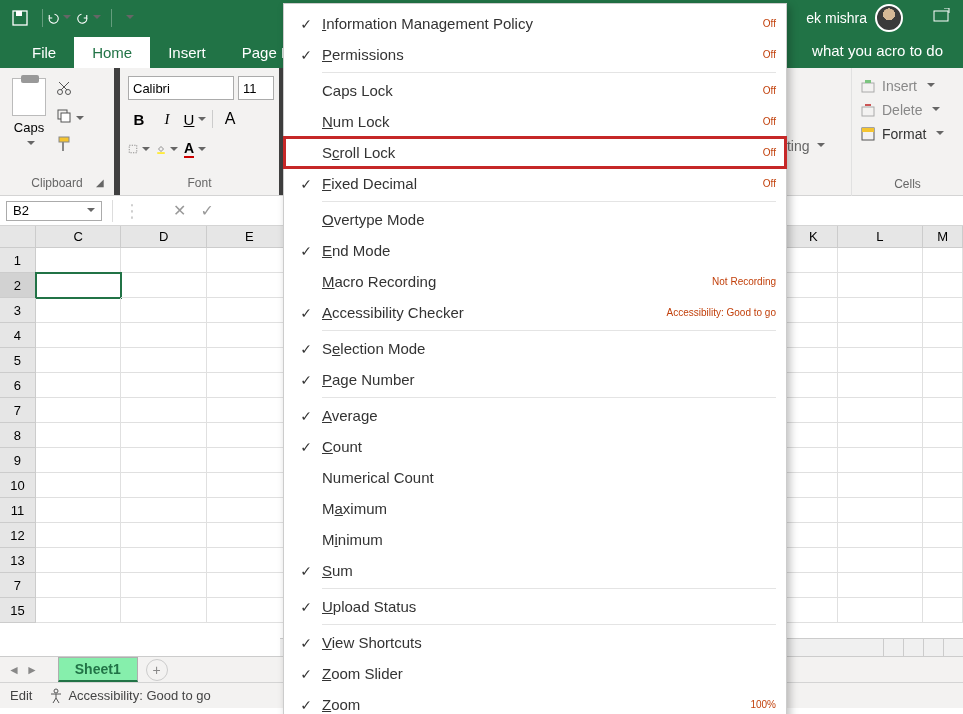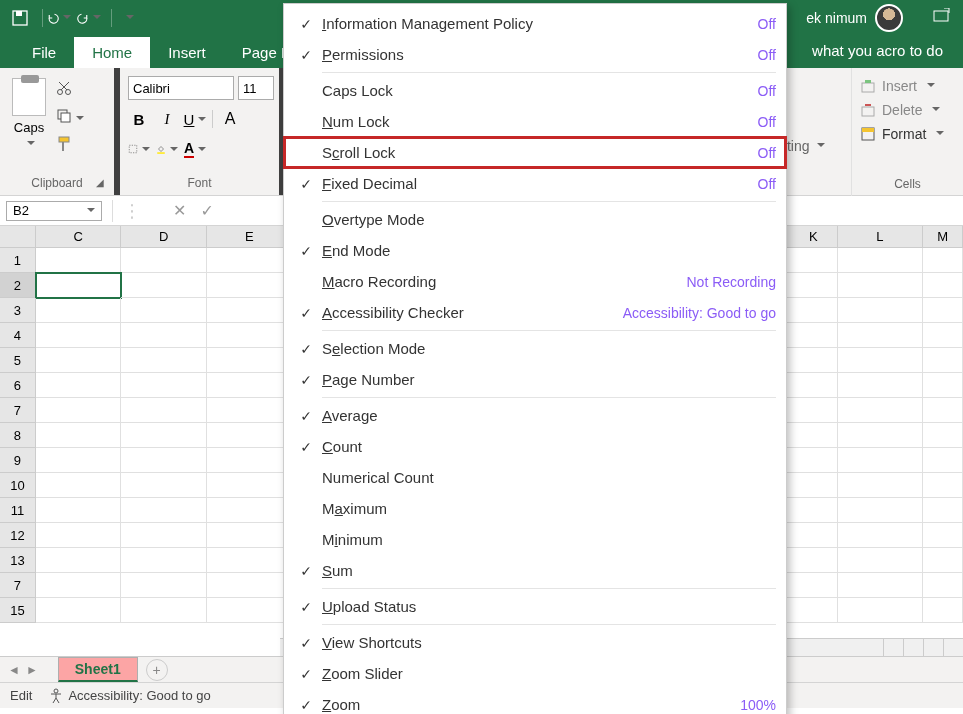--- a/index.html
+++ b/index.html
@@ -66,34 +66,34 @@
 .row-h { width:36px; text-align:center; font-size:13px; border-right:1px solid #ccc; border-bottom:1px solid #ccc; background:#e6e6e6; line-height:25px; }
 .row-h.sel { background:#d2d2d2; }
 .cell { width:86px; border-right:1px solid #e0e0e0; border-bottom:1px solid #e0e0e0; }
 .cell.selected { outline:2px solid #217346; outline-offset:-1px; }
 .hscroll { position:absolute; bottom:0; right:0; left:280px; height:18px; background:#f0f0f0; border-top:1px solid #ccc; display:flex; }
 .hscroll-btn { width:20px; border-left:1px solid #ccc; }
 
 
 .sheet-row { height:26px; border-top:1px solid #ccc; display:flex; align-items:center; background:#f3f2f1; padding-left:8px; }
 .sheet-nav { font-size:12px; color:#888; margin-right:6px; }
-.sheet-tab { padding:3px 16px; background:#fca5a5; border:1px solid #aeaeae; border-bottom:2px solid #217346; font-size:14px; color:#217346; font-weight:600; }
+.sheet-tab { padding:3px 16px; background:#86efac; border:1px solid #aeaeae; border-bottom:2px solid #217346; font-size:14px; color:#217346; font-weight:600; }
 .sheet-add { width:22px; height:22px; border:1px solid #ccc; border-radius:50%; margin-left:8px; display:flex; align-items:center; justify-content:center; font-size:14px; color:#888; }
 
 
 .status-bar { height:26px; background:#f3f2f1; border-top:1px solid #d4d4d4; display:flex; align-items:center; padding:0 10px; font-size:13px; color:#444; gap:16px; }
 .acc-ic { display:inline-flex; align-items:center; gap:4px; }
 
 
 .ctx-menu { position:absolute; left:283px; top:3px; width:504px; background:#fff; border:1px solid #ccc; box-shadow:3px 3px 8px rgba(0,0,0,0.25); z-index:50; padding:4px 0 8px 0; }
 .ctx-item { display:flex; align-items:center; height:31px; padding:0 10px 0 6px; font-size:15px; color:#333; cursor:pointer; }
 .ctx-check { width:32px; text-align:center; color:#333; font-size:14px; }
 .ctx-label { flex:1; }
 .ctx-label .ul { text-decoration:underline; }
-.ctx-val { color:#8b5cf6; font-size:14px; }
+.ctx-val { color:#c2410c; font-size:10px; }
 .ctx-sep { height:1px; background:#e4e4e4; margin:2px 10px 2px 38px; }
 .ctx-item.hl { outline:3px solid #c62828; outline-offset:-2px; }
 
 
 .svg-ic { width:16px; height:16px; }
 
 .chev::after{content:"";display:inline-block;border:4px solid transparent;border-top-color:#666;margin-left:4px;vertical-align:middle;}
 </style>
 </head>
 <body>
@@ -118,21 +118,21 @@
         <path d="M6 3 A6 6 0 1 0 13 8" fill="none" stroke="#fff" stroke-width="1.5"></path>
         <path d="M13 4 L13 8 L9 8" fill="none" stroke="#fff" stroke-width="1.5"></path>
       </svg>
       <span class="chev" style="border-top-color:#fff"></span>
     </div>
   <div class="qa-sep"></div>
   <div class="qa-icon">
       <span class="chev" style="border-top-color:#fff"></span>
     </div>
   <div class="title-user">
-    <span>ek nimum</span>
+    <span>ek mishra</span>
     <div class="avatar"></div>
   </div>
   <div class="win-btn"><svg width="20" height="16" viewBox="0 0 20 16">
         <rect x="1" y="3" width="14" height="10" fill="none" stroke="#fff"></rect>
         <path d="M11 0 L16 0 L16 5" fill="none" stroke="#fff"></path>
       </svg></div>
 </div>
 
 <div class="ribbon-tabs">
   <div class="tab">File</div>

